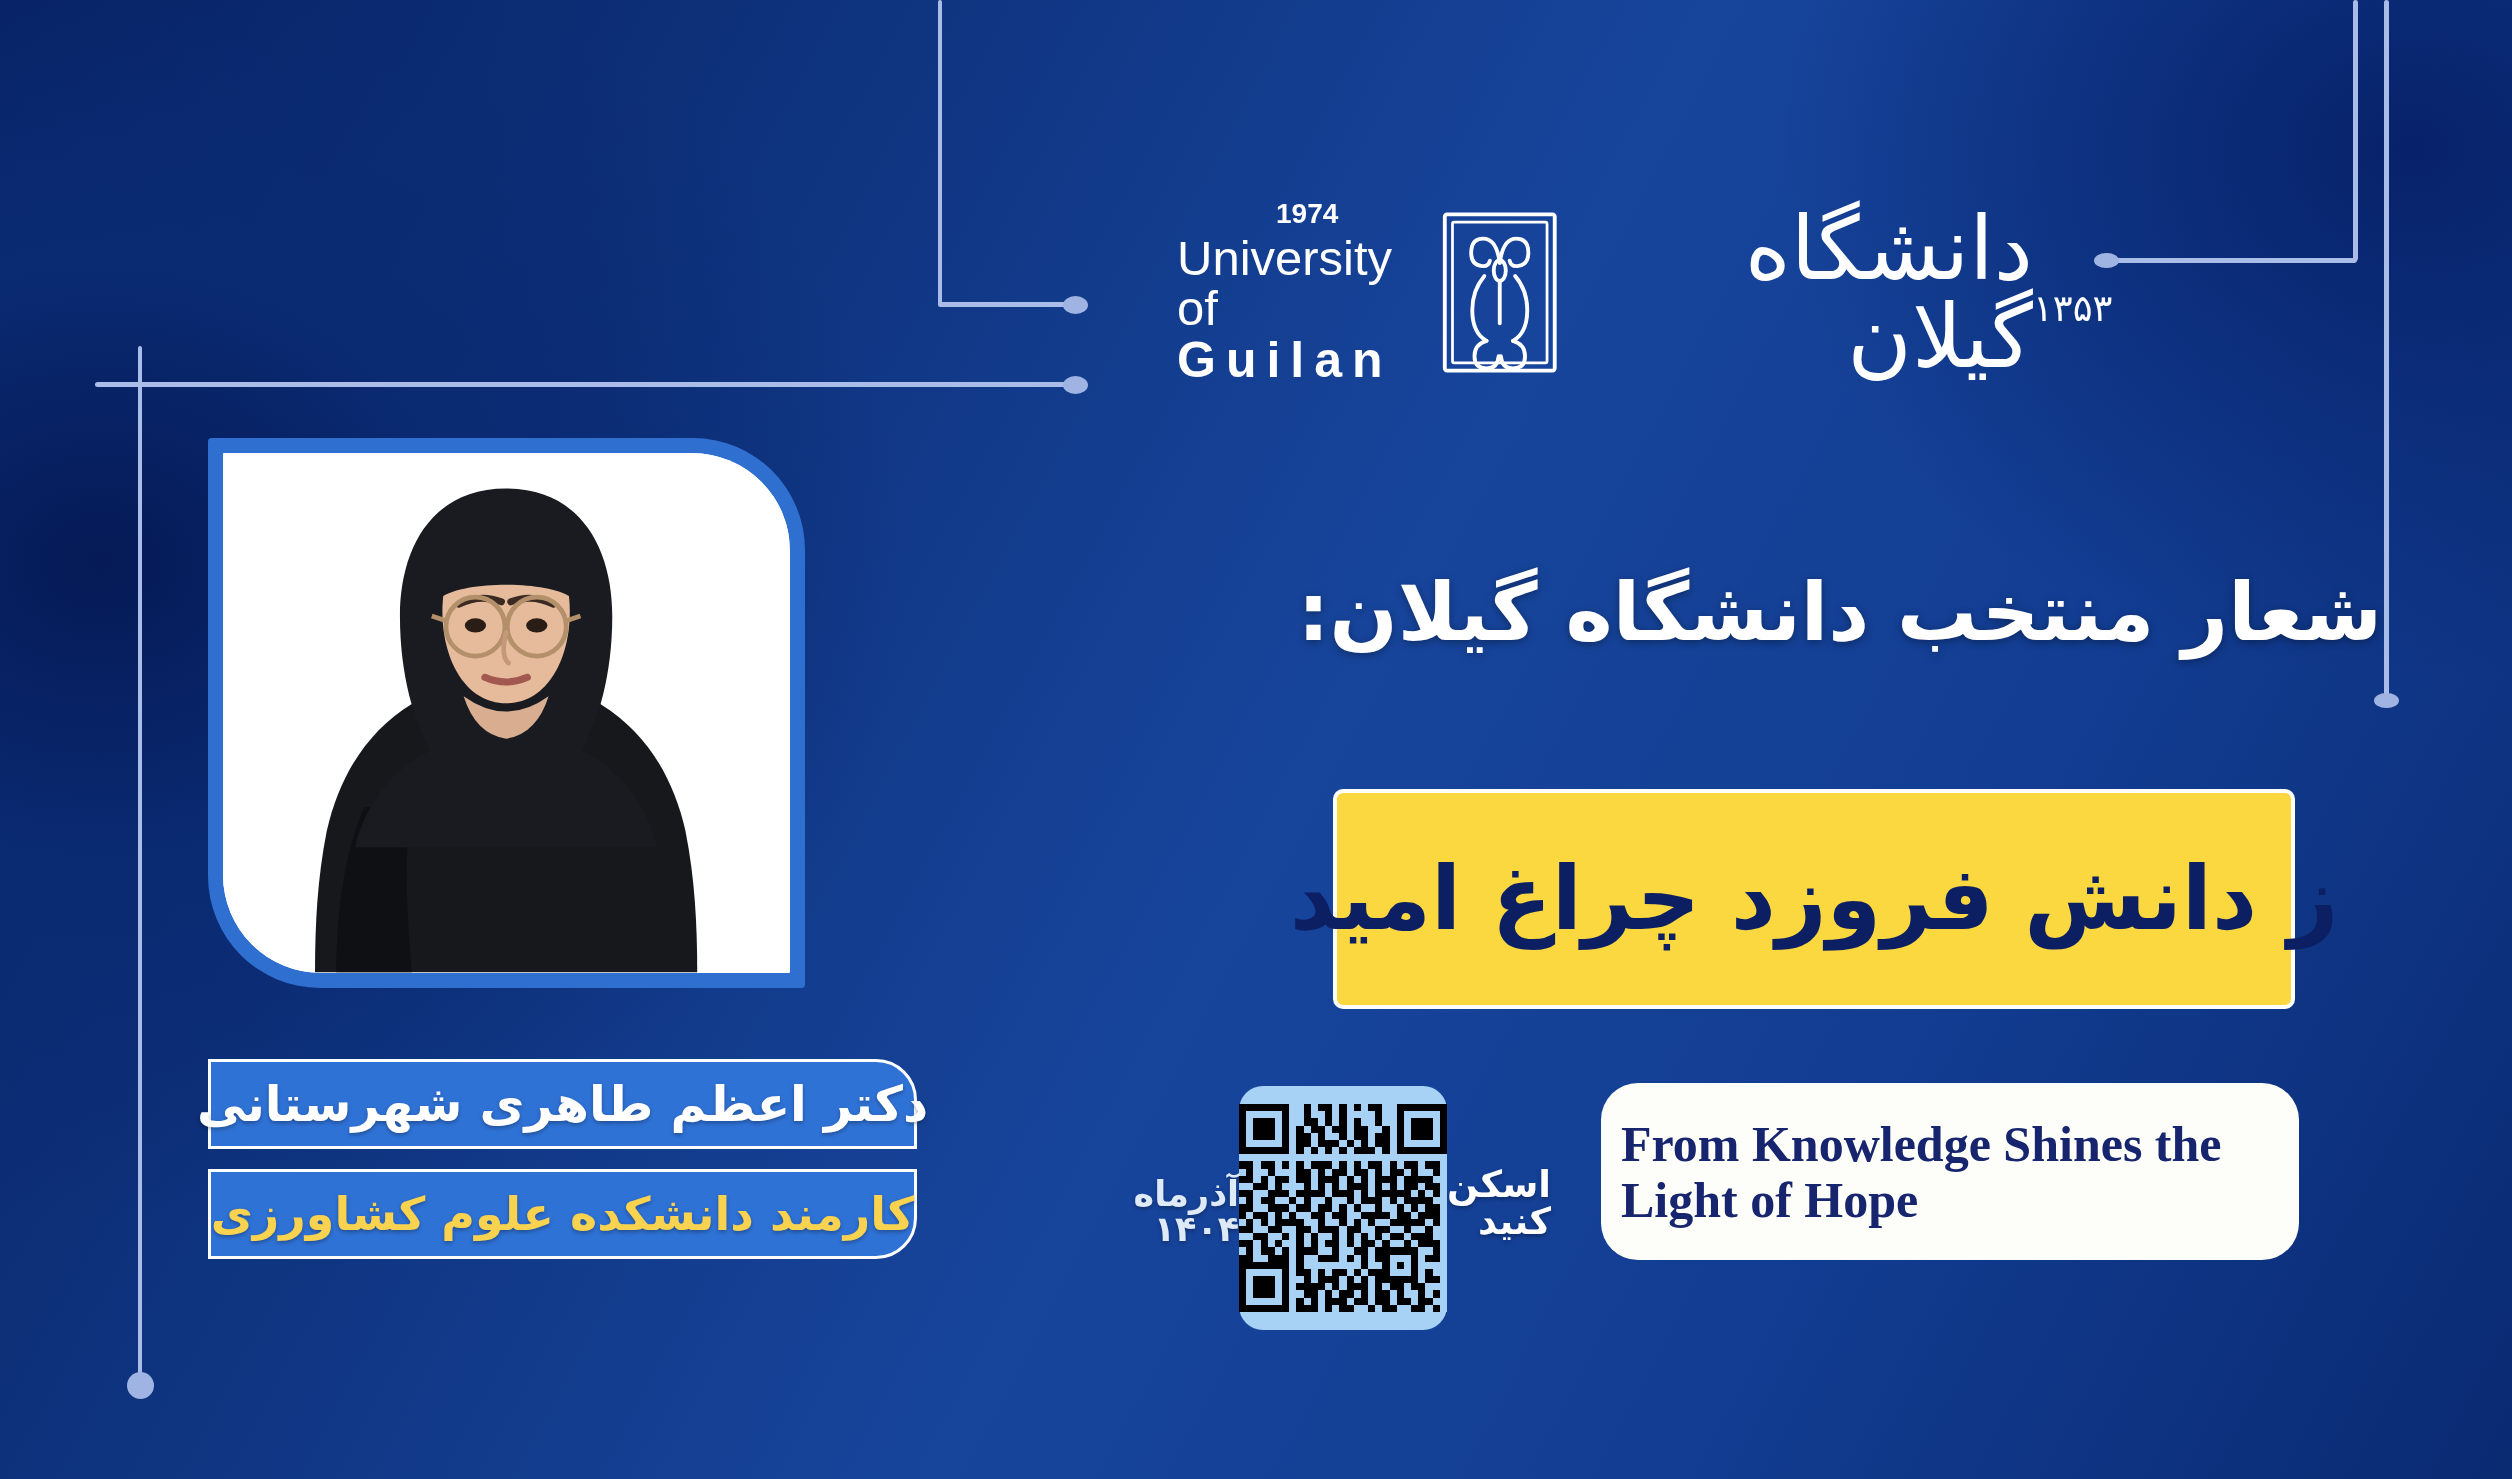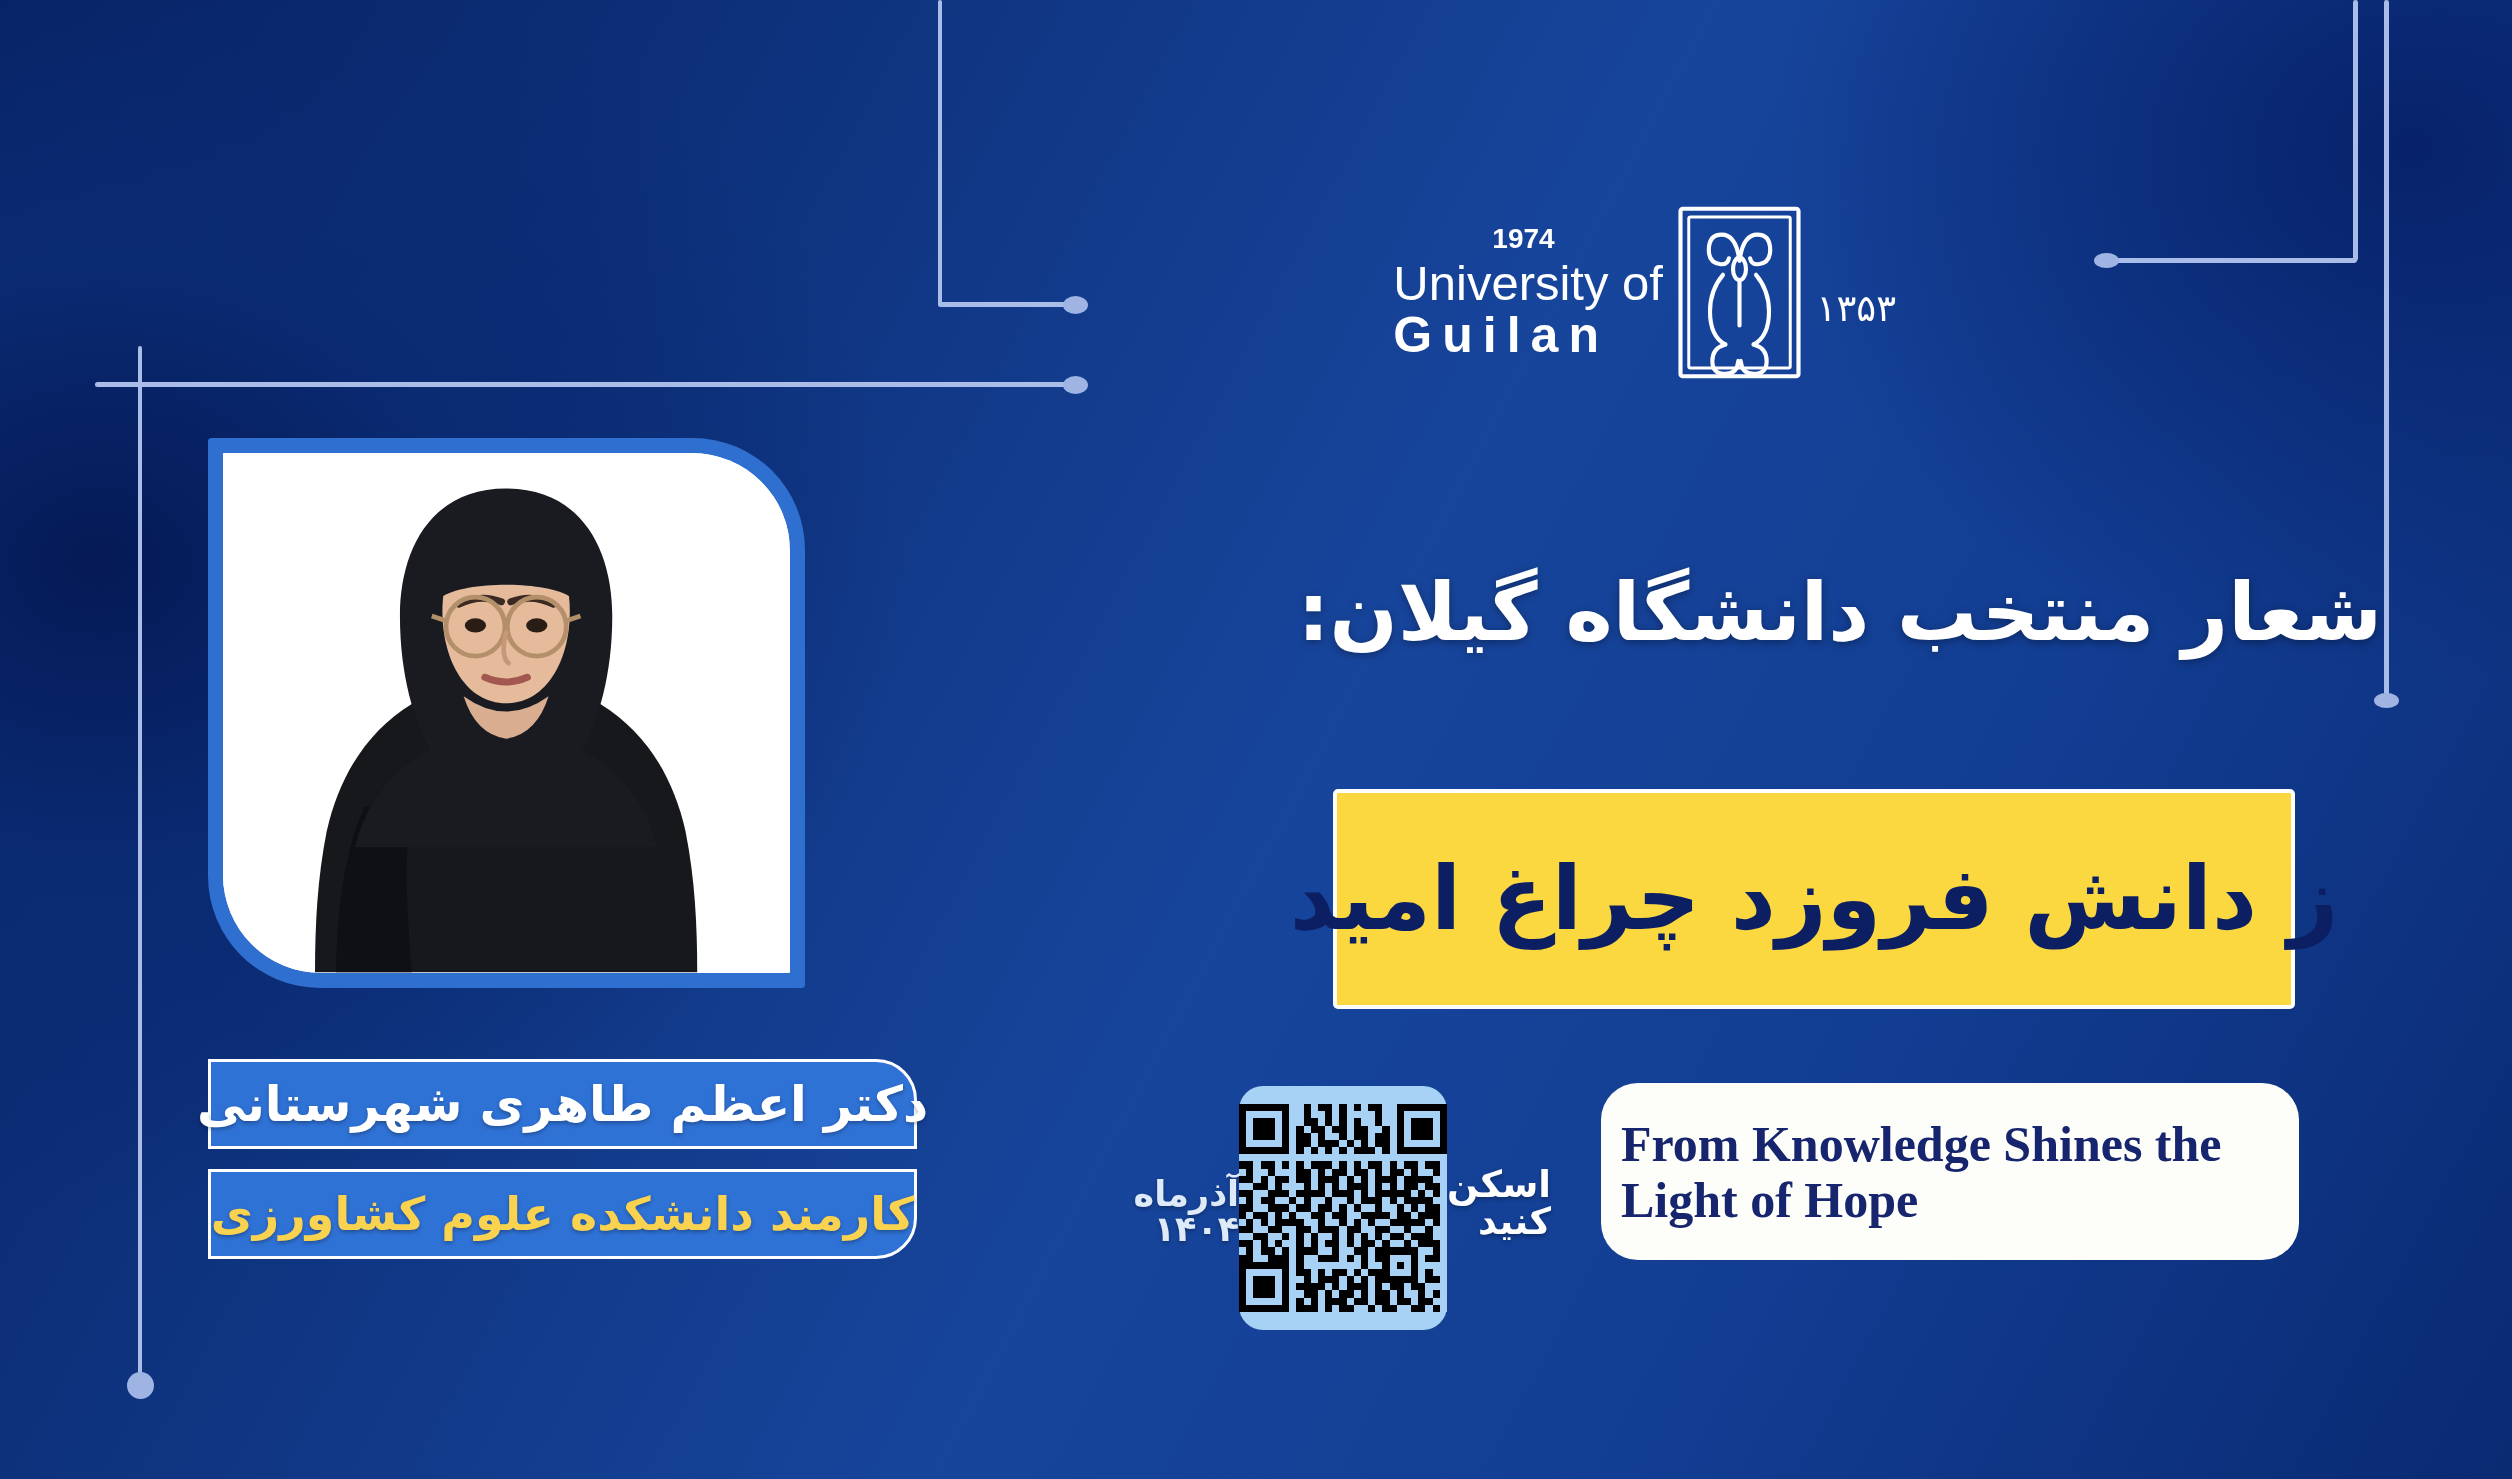--- a/index.html
+++ b/index.html
@@ -92,21 +92,21 @@
   
   #headline{
     position:absolute;right:130px;top:568px;width:1124px;
     text-align:right;direction:rtl;color:#ffffff;
     font-size:80px;font-weight:700;line-height:1.12;
     text-shadow:0 2.4px 8.3px rgba(0,0,0,.35);
   }
   #slogan-box{
     position:absolute;left:1333px;top:789px;width:962px;height:220px;
     background:#fbd f;background:#fcd840;
-    border:4.1px solid #ffffff;border-radius:5px;box-sizing:border-box;
+    border:4.1px solid #ffffff;border-radius:10px;box-sizing:border-box;
     display:flex;align-items:center;justify-content:center;direction:rtl;
   }
   #slogan-box span{
     color:#0c1f63;font-size:88px;font-weight:700;white-space:nowrap;line-height:1;
   }
   #english-box{
     position:absolute;left:1601px;top:1083px;width:698px;height:177px;
     background:#fdfdfa;border-radius:37px;
     display:flex;align-items:center;justify-content:center;direction:ltr;
     text-align:left;
@@ -173,20 +173,21 @@
       <ellipse cx="116" cy="110" rx="11" ry="19" stroke-width="7"></ellipse>
       <path d="M116 130 v76" stroke-width="7" stroke-linecap="round"></path>
       <path d="M88 120 q-22 26 -22 62 q0 42 26 56" stroke-width="7" stroke-linecap="round"></path>
       <path d="M144 120 q22 26 22 62 q0 42 -26 56" stroke-width="7" stroke-linecap="round"></path>
       <path d="M92 238 q-22 6 -22 28 q0 22 22 22 q20 0 22 -22" stroke-width="7" stroke-linecap="round"></path>
       <path d="M140 238 q22 6 22 28 q0 22 -22 22 q-20 0 -22 -22" stroke-width="7" stroke-linecap="round"></path>
     </svg>
 
     <div id="logo-fa">
       <div id="logo-year-fa">۱۳۵۳</div>
+      <div id="logo-fa-name">دانشگاه گیلان</div>
     </div>
   </div>
 
   <div class="portrait-frame">
     <div class="portrait-inner">
       <svg class="pt-svg" viewBox="0 0 480 440" preserveAspectRatio="xMidYMax meet">
         <rect x="0" y="0" width="480" height="440" fill="#ffffff"></rect>
 
         <path d="M240 188 C150 196 104 250 88 320 C80 360 78 400 78 440 L402 440
                  C402 400 400 360 392 320 C376 250 330 196 240 188 Z" fill="#17181c"></path>

